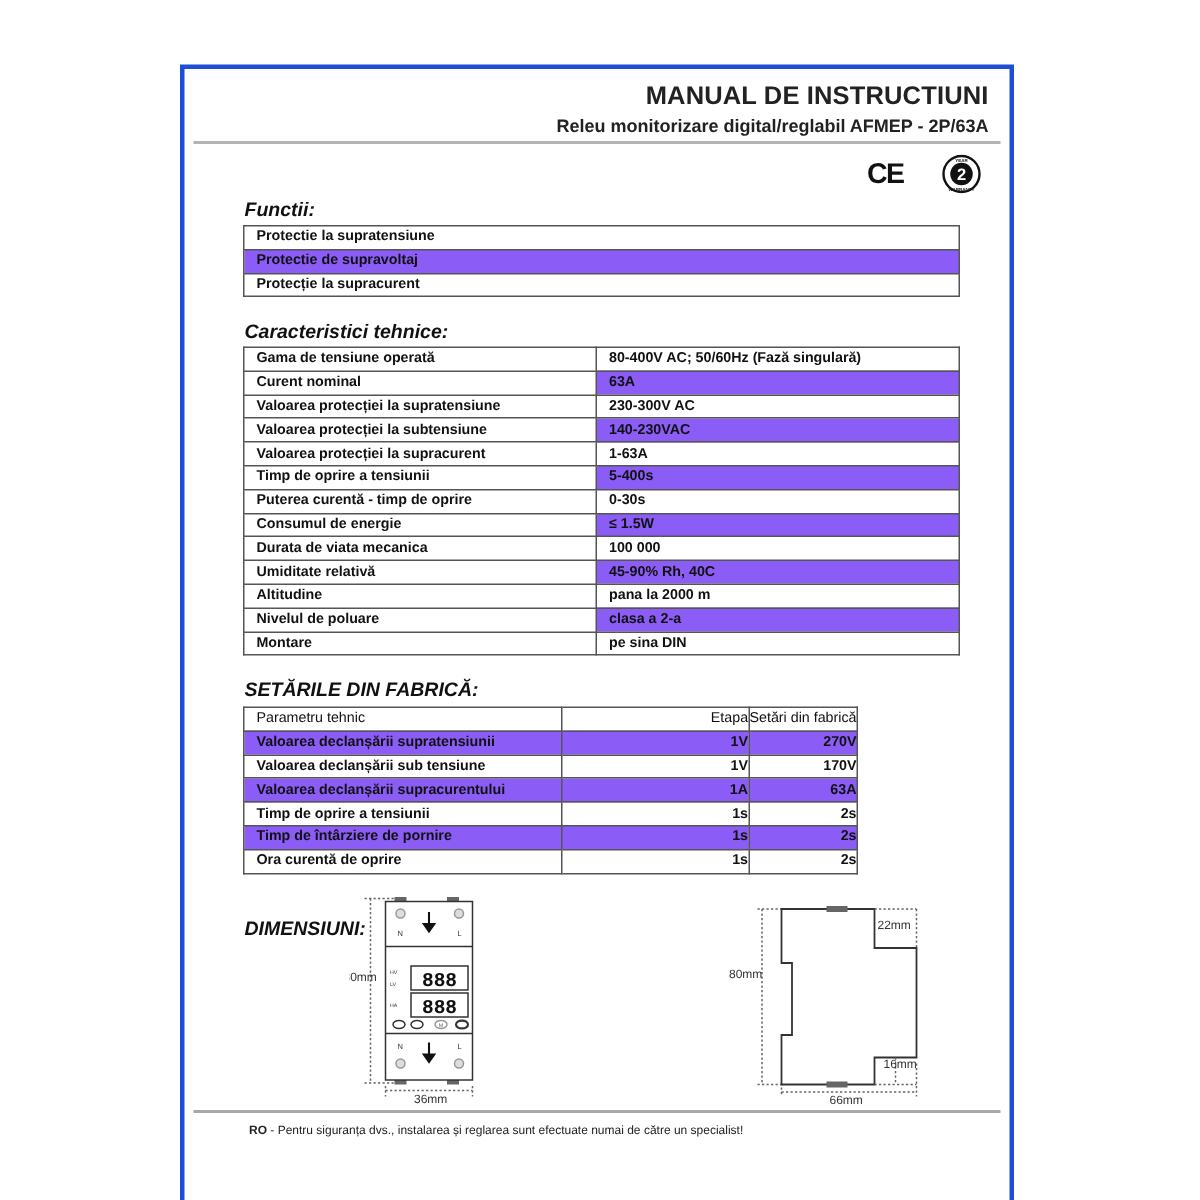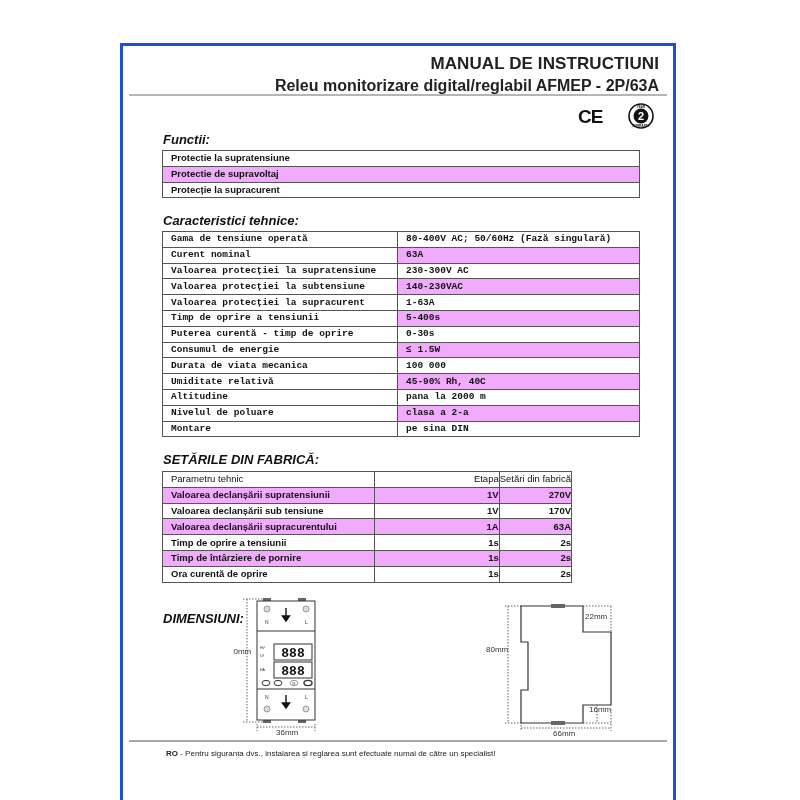--- a/index.html
+++ b/index.html
@@ -2,32 +2,32 @@
 <html><head>
 <meta charset="utf-8">
 <style>
   html, body { margin: 0; padding: 0; background: #ffffff; }
   body { width: 800px; height: 800px; position: relative; overflow: hidden;
          font-family: "Liberation Sans", sans-serif; color: #111; }
   .page { position: absolute; left: 120px; top: 3px; width: 556px; height: 794px;
           border: 3px solid #1d4ed8; box-sizing: border-box; margin-top: 40px; }
   .title { position: absolute; right: 14px; top: 8px; font-size: 17px; font-weight: bold;
            letter-spacing: 0.1px; color: #222; }
-  .subtitle { position: absolute; right: 14px; top: 31px; font-size: 16px; font-weight: bold; color: #222; }
+  .subtitle { position: absolute; right: 14px; top: 31px; font-size: 12px; font-weight: bold; color: #222; }
   .hr-top { position: absolute; left: 6px; right: 6px; top: 48px; height: 2px; background: #b5b5b5; }
   .ce { position: absolute; left: 455px; top: 60px; font-size: 19px; font-weight: bold; letter-spacing: -1px; }
   .badge { position: absolute; left: 505px; top: 57px; width: 26px; height: 26px; }
   .section-title { position: absolute; left: 40px; font-size: 13px; font-weight: bold; font-style: italic; }
   table { position: absolute; border-collapse: collapse; font-size: 9.5px; font-weight: bold; }
   td { border: 1px solid #555; padding: 0 0 0 8px; height: 14.8px; line-height: 14px; white-space: nowrap; }
-  .shade { background: #f0abfc; }
+  .shade { background: #8b5cf6; }
   .center { text-align: right; padding-left: 0; }
   .normal { font-weight: normal; }
   .fn-table { left: 39px; top: 104px; width: 478px; }
-  .tech-table { left: 39px; top: 185px; width: 478px; font-family: Liberation Mono, monospace; }
+  .tech-table { left: 39px; top: 185px; width: 478px; }
   .tech-table td.k { width: 226px; }
   .fab-table { left: 39px; top: 425px; width: 410px; }
   .fab-table td.c1 { width: 206px; }
   .fab-table td.c2 { width: 132px; }
   .dim-title { top: 565px; font-size: 13px; }
   .drawing { position: absolute; left: 110px; top: 545px; }
   .dimtxt { font-size: 8px; fill: #333; font-family: "Liberation Sans", sans-serif; }
   .hr-bottom { position: absolute; left: 6px; right: 6px; top: 694px; height: 2px; background: #a8a8a8; }
   .footer { position: absolute; left: 6px; top: 703px; font-size: 8px; color: #222; padding-left: 37px; }
   .footer b { font-weight: bold; }

